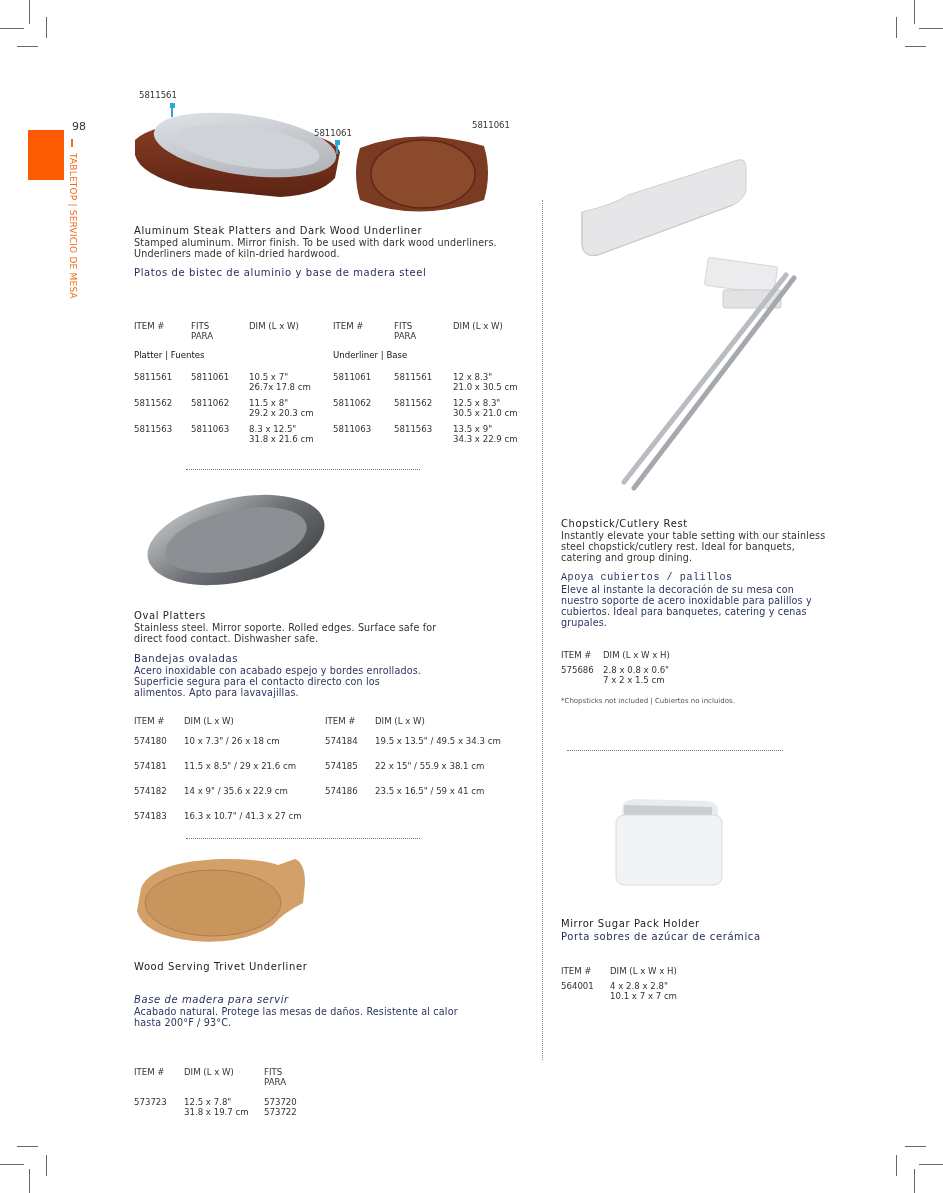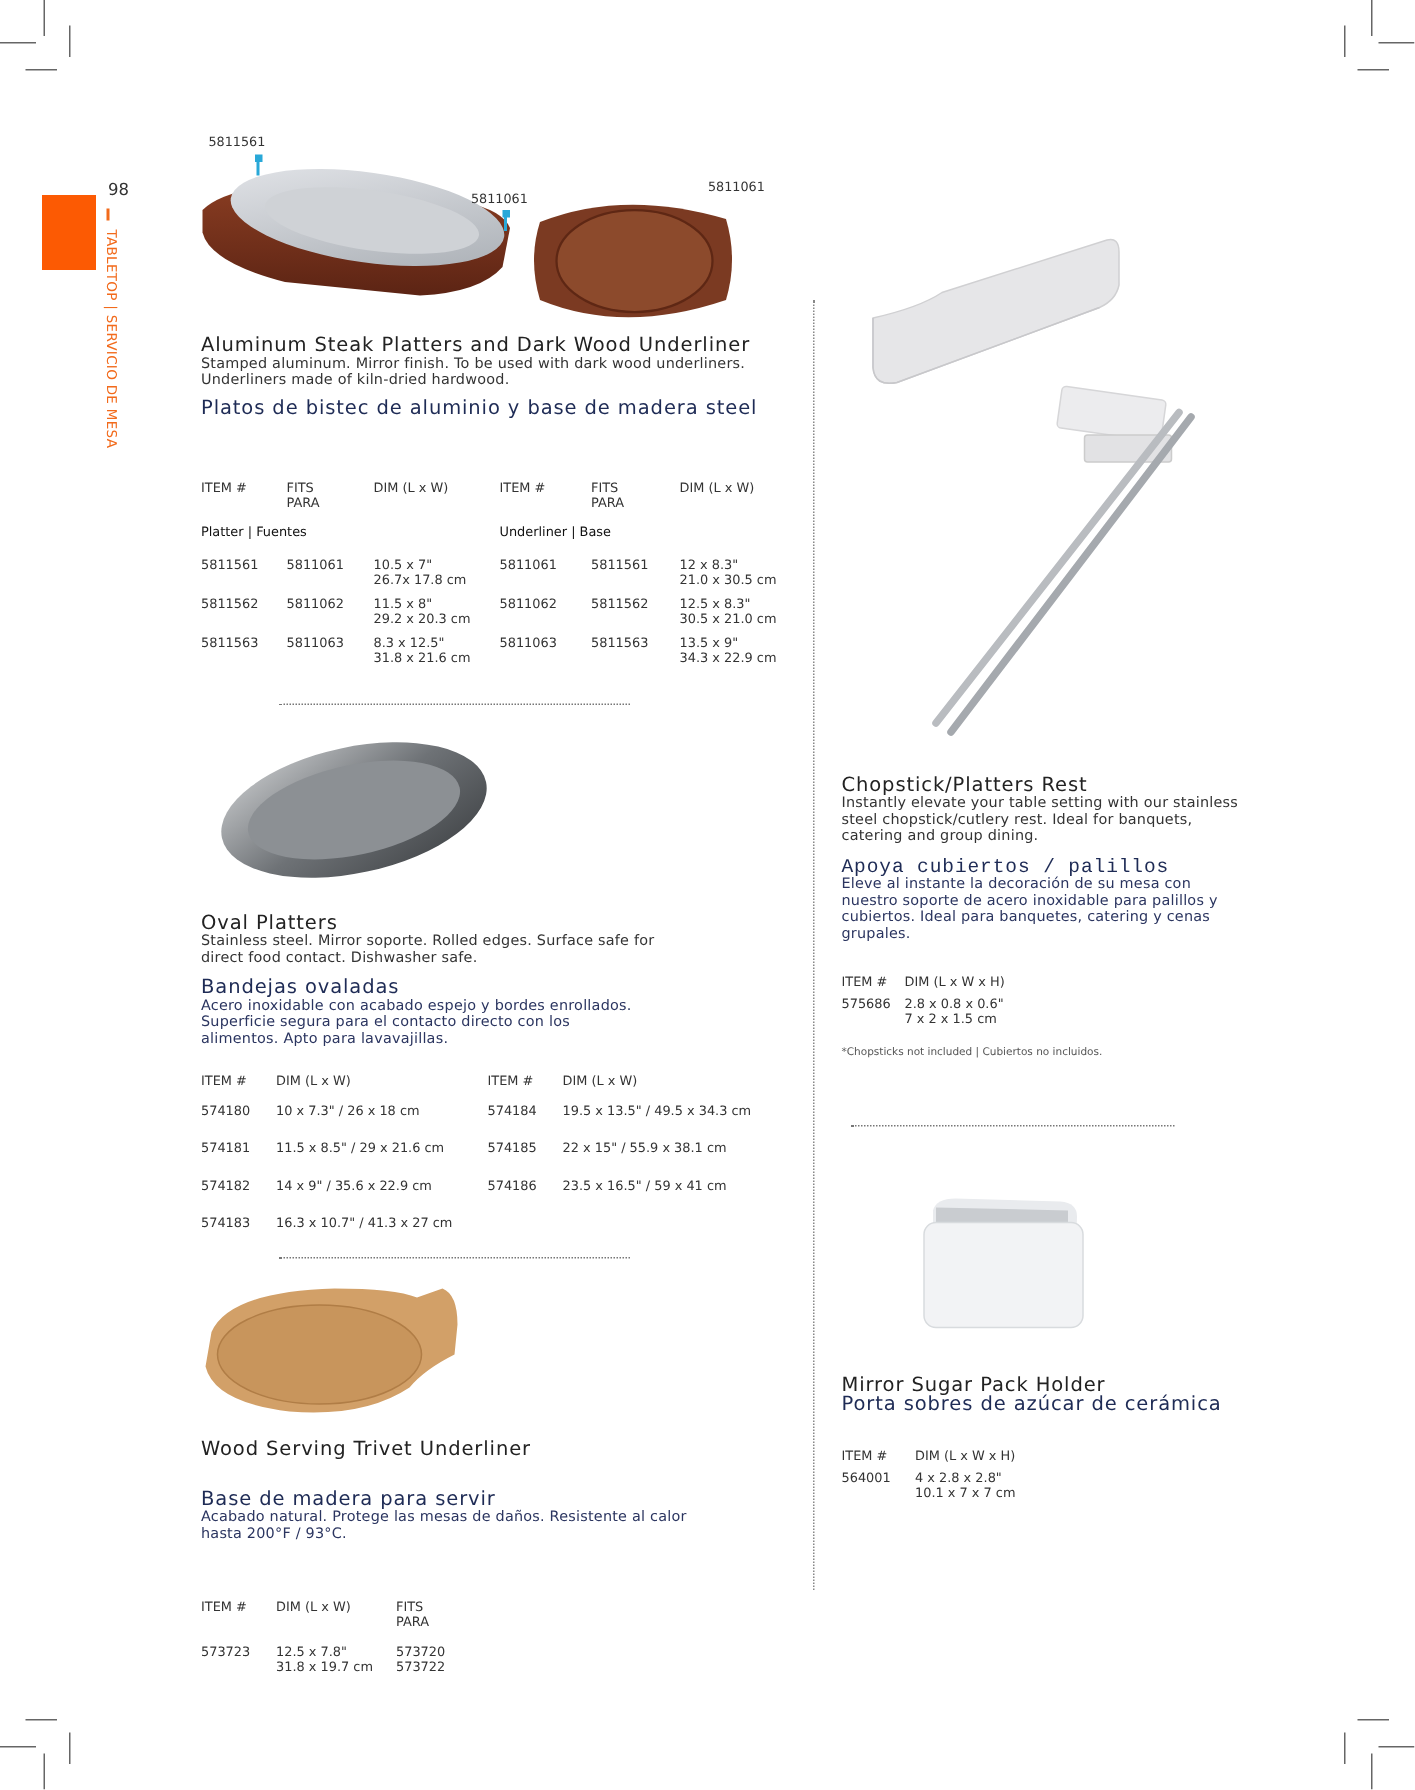--- a/index.html
+++ b/index.html
@@ -7,21 +7,21 @@
          font-family:"DejaVu Sans", sans-serif; color:#2a2a2a; }
   .abs { position:absolute; }
   .crop { position:absolute; background:#666; }
   .tab-block { left:28px; top:130px; width:36px; height:50px; background:#fc5a03; }
   .page-num { left:72px; top:120px; font-size:11px; color:#333; }
   .side-bar { left:71px; top:139px; width:2px; height:8px; background:#f26a1b; }
   .side-text { left:68px; top:153px; writing-mode:vertical-rl; font-size:9px; color:#f26a1b; letter-spacing:0.2px; }
   .label { font-size:8.5px; color:#333; }
   .callout-line { position:absolute; width:2px; background:#29a8d8; }
   .callout-dot { position:absolute; width:5px; height:5px; background:#29a8d8; }
-  h3 { margin:0; font-weight:normal; font-size:13px; letter-spacing:0.6px; color:#222; line-height:13px; }
+  h3 { margin:0; font-weight:normal; font-size:10px; letter-spacing:0.6px; color:#222; line-height:13px; }
   h3.es { color:#1e2b55; }
   p.desc { margin:0; font-size:9.6px; line-height:11px; color:#333; letter-spacing:0.15px; }
   p.desc.es { color:#2b3560; }
   .tbl { font-size:8.6px; color:#333; line-height:10px; }
   .cell { position:absolute; white-space:pre; }
   .dots-h { position:absolute; height:0; border-top:1.5px dotted #777; }
   .dots-v { position:absolute; width:0; border-left:1.5px dotted #888; }
   .img { position:absolute; }
 </style>
 </head>
@@ -171,21 +171,21 @@
 
 <div class="dots-h" style="left:186px;top:838px;width:234px;"></div>
 
 <svg class="img" style="left:133px;top:853px;" width="175" height="95" viewBox="0 0 175 95">
   <path d="M8 35 Q20 8 90 6 Q130 6 145 12 L162 6 Q172 10 172 30 L170 50 Q150 60 140 72 Q110 92 60 88 Q10 82 4 58 Z" fill="#d2a068"></path>
   <ellipse cx="80" cy="50" rx="68" ry="33" fill="#c8955c" stroke="#b07d46" stroke-width="1"></ellipse>
 </svg>
 
 <div class="abs" style="left:134px;top:960px;width:400px;">
   <h3>Wood Serving Trivet Underliner</h3>
-  <h3 class="es" style="margin-top:20px;">Base de madera para servir</h3>
+  <h3 class="es" style="margin-top:20px;font-style:italic;">Base de madera para servir</h3>
   <p class="desc es" style="width:330px;">Acabado natural. Protege las mesas de daños. Resistente al calor hasta 200°F / 93°C.</p>
 </div>
 
 <div class="tbl">
   <div class="cell" style="left:134px;top:1067px;">ITEM #</div>
   <div class="cell" style="left:184px;top:1067px;">DIM (L x W)</div>
   <div class="cell" style="left:264px;top:1067px;">FITS
 PARA</div>
   <div class="cell" style="left:134px;top:1097px;">573723</div>
   <div class="cell" style="left:184px;top:1097px;">12.5 x 7.8"
@@ -197,21 +197,21 @@
 <svg class="img" style="left:578px;top:150px;" width="240" height="345" viewBox="0 0 240 345">
   <path d="M4 62 Q35 55 50 45 L160 10 Q168 8 168 18 L168 40 Q166 50 155 55 L20 105 Q5 108 4 95 Z" fill="#e6e6e8" stroke="#d0d0d2"></path>
   <path d="M4 62 L4 95 Q5 108 20 105 L155 55" fill="none" stroke="#c8c8cb"></path>
   <rect x="128" y="112" width="70" height="28" rx="3" fill="#ececee" stroke="#d6d6d8" transform="rotate(8 163 126)"></rect>
   <rect x="145" y="140" width="58" height="18" rx="2" fill="#e2e2e4" stroke="#ccc"></rect>
   <line x1="208" y1="125" x2="46" y2="332" stroke="#b9bcc0" stroke-width="5" stroke-linecap="round"></line>
   <line x1="216" y1="128" x2="56" y2="338" stroke="#a5a9ae" stroke-width="5" stroke-linecap="round"></line>
 </svg>
 
 <div class="abs" style="left:561px;top:517px;width:280px;">
-  <h3>Chopstick/Platters Rest</h3>
+  <h3>Chopstick/Cutlery Rest</h3>
   <p class="desc" style="width:265px;">Instantly elevate your table setting with our stainless steel chopstick/cutlery rest. Ideal for banquets, catering and group dining.</p>
   <h3 class="es" style="margin-top:8px;font-family:Liberation Mono, monospace;">Apoya cubiertos / palillos</h3>
   <p class="desc es" style="width:265px;">Eleve al instante la decoración de su mesa con nuestro soporte de acero inoxidable para palillos y cubiertos. Ideal para banquetes, catering y cenas grupales.</p>
 </div>
 
 <div class="tbl">
   <div class="cell" style="left:561px;top:650px;">ITEM #</div>
   <div class="cell" style="left:603px;top:650px;">DIM (L x W x H)</div>
   <div class="cell" style="left:561px;top:665px;">575686</div>
   <div class="cell" style="left:603px;top:665px;">2.8 x 0.8 x 0.6"

